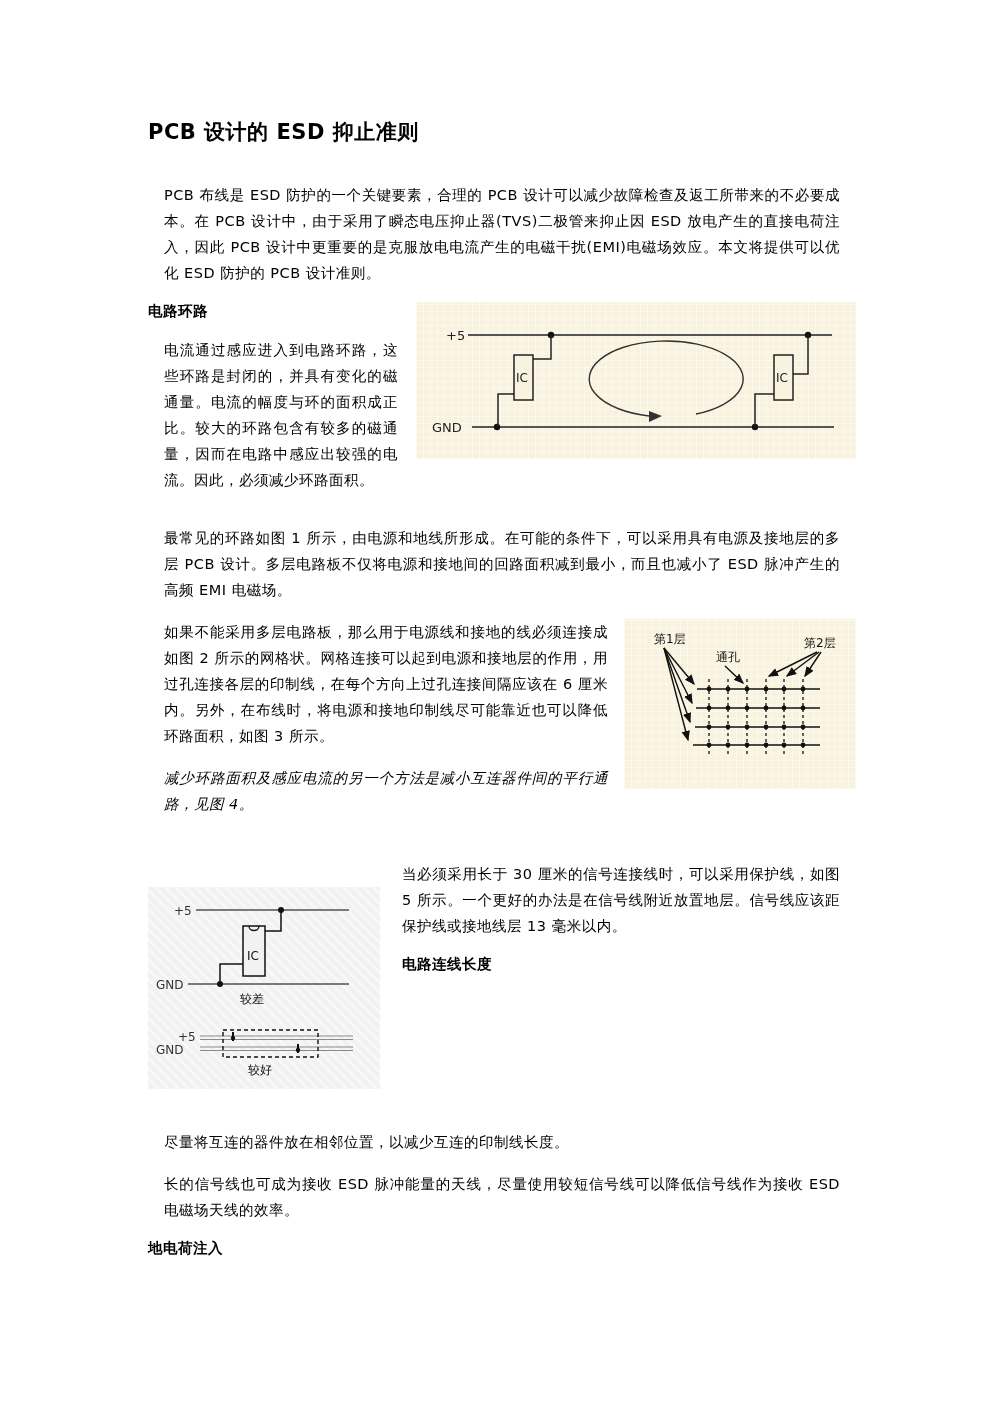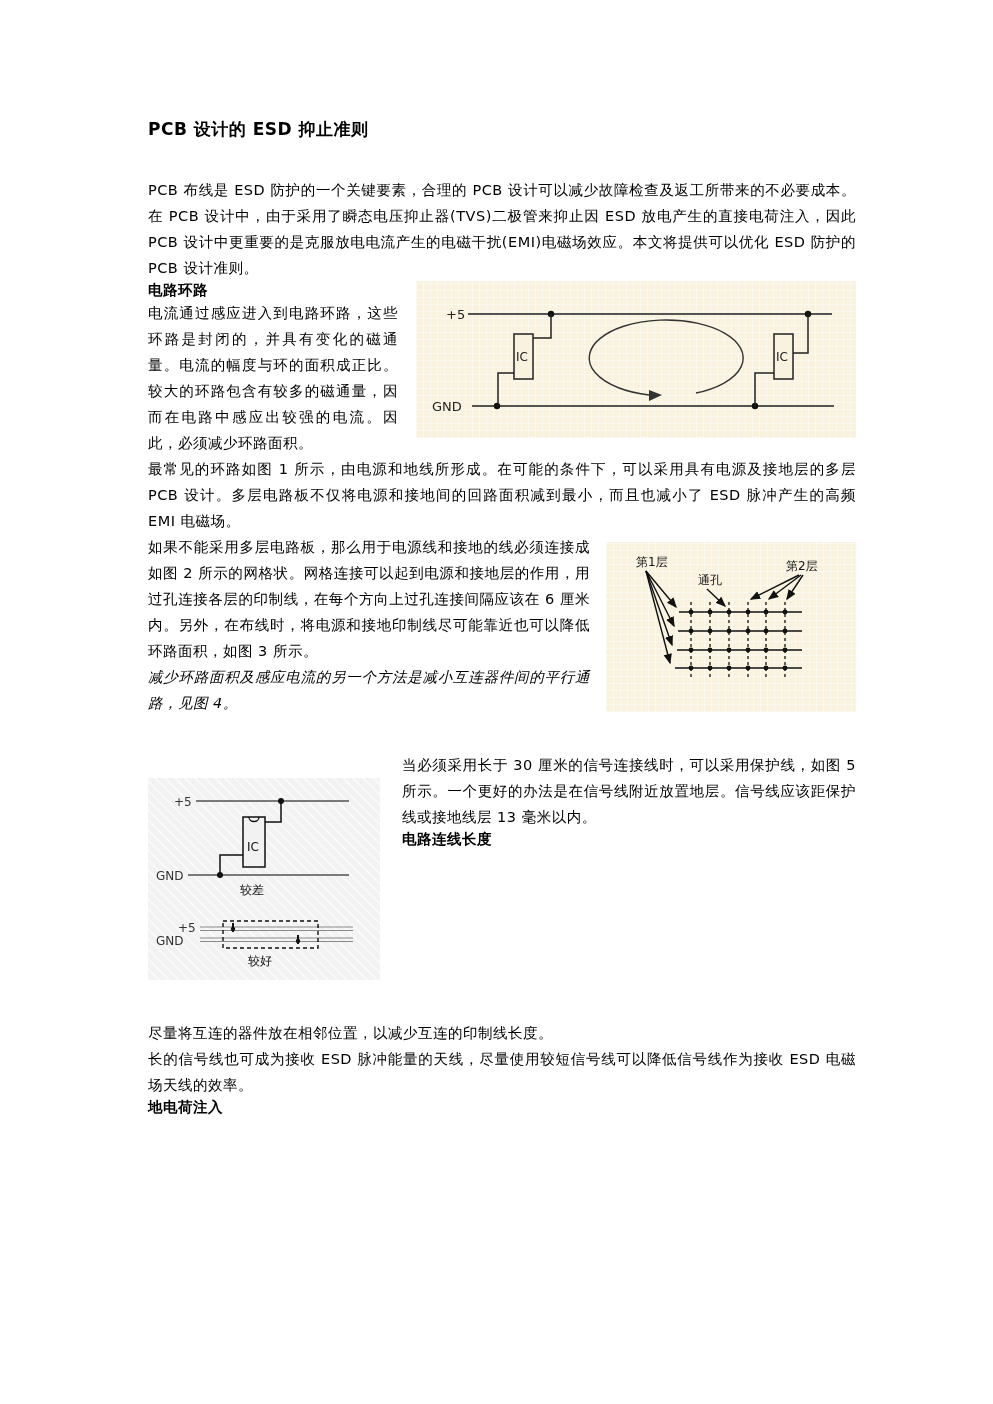--- a/index.html
+++ b/index.html
@@ -12,55 +12,55 @@
     position: relative;
     overflow: hidden;
   }
   .content {
     position: absolute;
     left: 148px;
     top: 118px;
     width: 708px;
   }
   h1.doc-title {
-    font-size: 17px;
+    font-size: 21px;
     font-weight: bold;
     margin: 0 0 36px 0;
     letter-spacing: 0.5px;
   }
   h2.sec-heading {
     font-size: 14.5px;
     font-weight: bold;
     margin: 0;
     letter-spacing: 0.5px;
   }
   p.body-text {
     font-size: 14.5px;
     line-height: 26px;
-    margin: 0;
+    margin: 16px;
     letter-spacing: 0.5px;
     text-align: justify;
   }
   .block { overflow: visible; }
   .block::after { content: ""; display: block; clear: both; }
 
   figure { margin: 0; padding: 0; }
   .fig-cream {
     background-color: #f9f2de;
     background-image:
       repeating-linear-gradient(0deg, rgba(255,255,255,0.45) 0 1px, transparent 1px 7px),
       repeating-linear-gradient(90deg, rgba(255,255,255,0.45) 0 1px, transparent 1px 7px);
   }
   .fig-gray {
     background-color: #f2f2f2;
     background-image:
       repeating-linear-gradient(45deg, rgba(255,255,255,0.55) 0 2px, transparent 2px 7px);
   }
   .fig1 { float: right; width: 440px; height: 157px; margin: 0 0 12px 18px; }
-  .fig2 { float: right; width: 250px; height: 170px; margin: 8px 0 12px 16px; }
+  .fig2 { float: right; width: 232px; height: 170px; margin: 0 0 12px 16px; }
   .fig3 { float: left;  width: 232px; height: 202px; margin: 26px 22px 12px 0; }
 
   
   .mb-intro   { margin-bottom: 26px; }
   .mb-h2loop  { margin-bottom: 28px; }
   .mt-common  { margin-top: 20px; }
   .mb-common  { margin-bottom: 24px; }
   .mt-parallel{ margin-top: 22px; font-style: italic; }
   .mb-blockB  { margin-bottom: 28px; }
   .mb-guard   { margin-bottom: 18px; }

